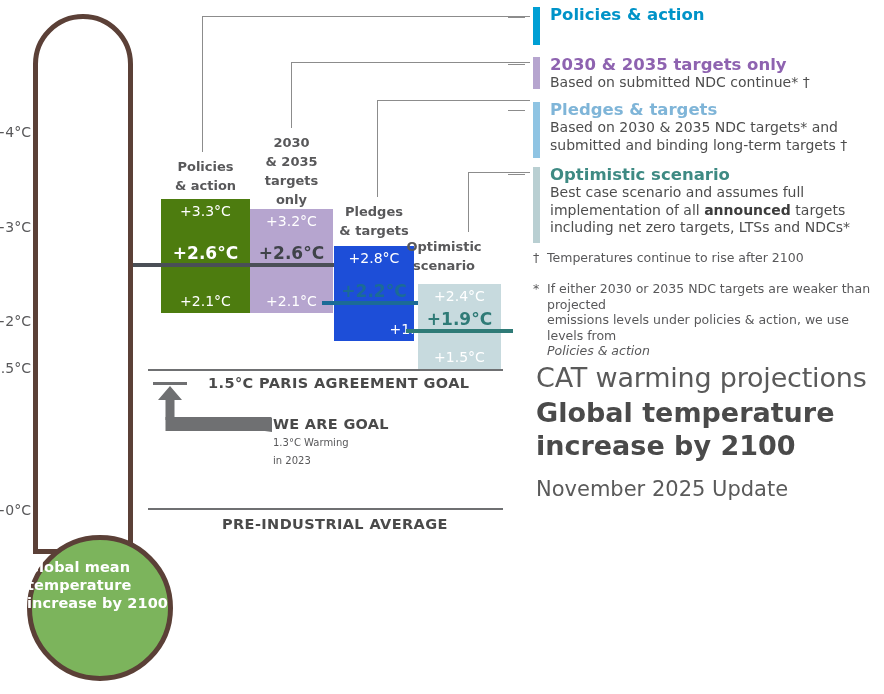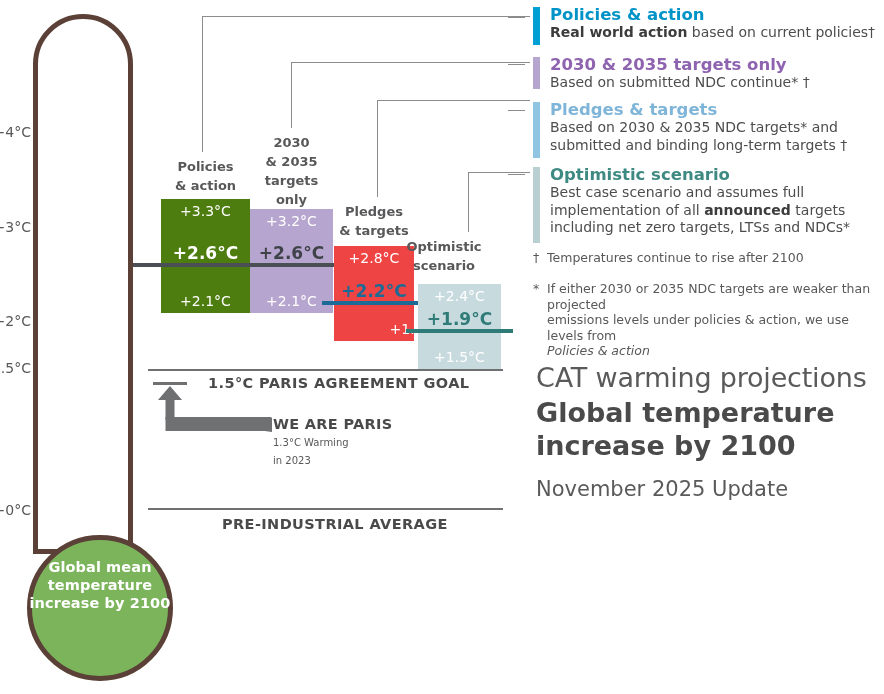--- a/index.html
+++ b/index.html
@@ -36,21 +36,21 @@
   .tick.min{width:22px;}
   .merc-gap{position:absolute;width:7px;background:#ffffff;right:9px;}
 
   #bulb-outline{
     left:27px;top:535px;width:146px;height:146px;
     border:5px solid #5b4037;border-radius:50%;
     background:#7cb45c;box-sizing:border-box;z-index:4;
   }
   #bulb-label{
     left:27px;top:558px;width:146px;
-    text-align:center;color:#ffffff;font-weight:bold;
+    text-align:left;color:#ffffff;font-weight:bold;
     font-size:14.5px;line-height:18px;z-index:5;
     letter-spacing:.1px;
   }
   .axis-label{
     position:absolute;right:0;text-align:right;
     font-size:14px;color:#58585a;white-space:nowrap;
     font-family:"DejaVu Sans","Liberation Sans",sans-serif;
   }
   .axis-wrap{position:absolute;left:0;width:31px;}
 
@@ -192,21 +192,21 @@
 targets
 only</div>
       <div class="bar" style="left: 250px; top: 208.6px; width: 83px; height: 103.95px; background: rgb(182, 165, 207);">
         <div class="hi" style="color: rgb(255, 255, 255);">+3.2°C</div>
         <div class="lo" style="color: rgb(255, 255, 255);">+2.1°C</div>
       </div>
       <div class="median-line" style="left: 238px; top: 263.3px; width: 107px; background: rgb(74, 79, 86);"></div>
       <div class="median-val" style="left: 250px; width: 83px; top: 243.3px; color: rgb(63, 67, 73);">+2.6°C</div>
       <div class="col-title" style="left: 331px; top: 202px; width: 86px;">Pledges
 &amp; targets</div>
-      <div class="bar" style="left: 334px; top: 246.4px; width: 80px; height: 94.5px; background: #ef4444;">
+      <div class="bar" style="left: 334px; top: 246.4px; width: 80px; height: 94.5px; background: #1d4ed8;">
         <div class="hi" style="color: rgb(255, 255, 255);">+2.8°C</div>
         <div class="lo" style="color: rgb(255, 255, 255); margin-left: 41px;">+1.8°C</div>
       </div>
       <div class="median-line" style="left: 322px; top: 301.1px; width: 104px; background: rgb(27, 107, 150);"></div>
       <div class="median-val" style="left: 334px; width: 80px; top: 281.1px; color: rgb(27, 107, 150);">+2.2°C</div>
       <div class="col-title" style="left: 399px; top: 237px; width: 90px;">Optimistic
 scenario</div>
       <div class="bar" style="left: 418px; top: 284.2px; width: 83px; height: 85.05px; background: rgb(199, 218, 222);">
         <div class="hi" style="color: rgb(255, 255, 255);">+2.4°C</div>
         <div class="lo" style="color: rgb(255, 255, 255);">+1.5°C</div>
@@ -221,21 +221,21 @@
   <div class="ref-line" style="left:148px;top:508px;width:355px;"></div>
   <div class="ref-text" style="left:222px;top:516px;">PRE-INDUSTRIAL AVERAGE</div>
 
   <div class="abs" id="wah-tick"></div>
   <svg class="abs" id="we-are-here-arrow" viewBox="0 0 120 46">
     <path d="M18 46 L18 14 L6 14 L18 0 L30 14 L18 14 M18 32 L120 32 L120 46 Z" fill="#6f7072"></path>
     <path d="M11 12 L18 2 L25 12 Z" fill="#6f7072"></path>
     <rect x="13.5" y="10" width="9" height="24" fill="#6f7072"></rect>
     <rect x="13.5" y="31" width="106" height="14" fill="#6f7072"></rect>
   </svg>
-  <div class="abs" id="wah-title">WE ARE PARIS</div>
+  <div class="abs" id="wah-title">WE ARE GOAL</div>
   <div class="abs" id="wah-sub"><span>1.3°C Warming</span><br><span>in 2023</span></div>
 
   <div id="connectors-host">
       <div class="conn-v" style="left: 202px; top: 16px; height: 136px;"></div>
       <div class="conn-h" style="left: 202px; top: 16px; width: 328px;"></div>
       <div class="conn-v" style="left: 291px; top: 62px; height: 66px;"></div>
       <div class="conn-h" style="left: 291px; top: 62px; width: 239px;"></div>
       <div class="conn-v" style="left: 377px; top: 100px; height: 97px;"></div>
       <div class="conn-h" style="left: 377px; top: 100px; width: 153px;"></div>
       <div class="conn-v" style="left: 468px; top: 172px; height: 60px;"></div>
@@ -244,21 +244,20 @@
       <div class="dash" style="left: 508px; top: 64px;"></div>
       <div class="dash" style="left: 508px; top: 110px;"></div>
       <div class="dash" style="left: 508px; top: 174px;"></div>
     </div>
 
   <div id="legend-host">
       <div class="legend-item" style="top: 5px;">
         <div class="legend-swatch" style="height: 38px; background: rgb(0, 159, 212);"></div>
         <div class="legend-body">
           <div class="legend-title" style="color: rgb(0, 147, 200);">Policies &amp; action</div>
-          <div class="legend-desc"><b>Real world action</b> based on current policies†</div>
         </div>
       </div>
       <div class="legend-item" style="top: 55px;">
         <div class="legend-swatch" style="height: 32px; background: rgb(182, 165, 207);"></div>
         <div class="legend-body">
           <div class="legend-title" style="color: rgb(142, 99, 176);">2030 &amp; 2035 targets only</div>
           <div class="legend-desc">Based on submitted NDC continue* †</div>
         </div>
       </div>
       <div class="legend-item" style="top: 100px;">

